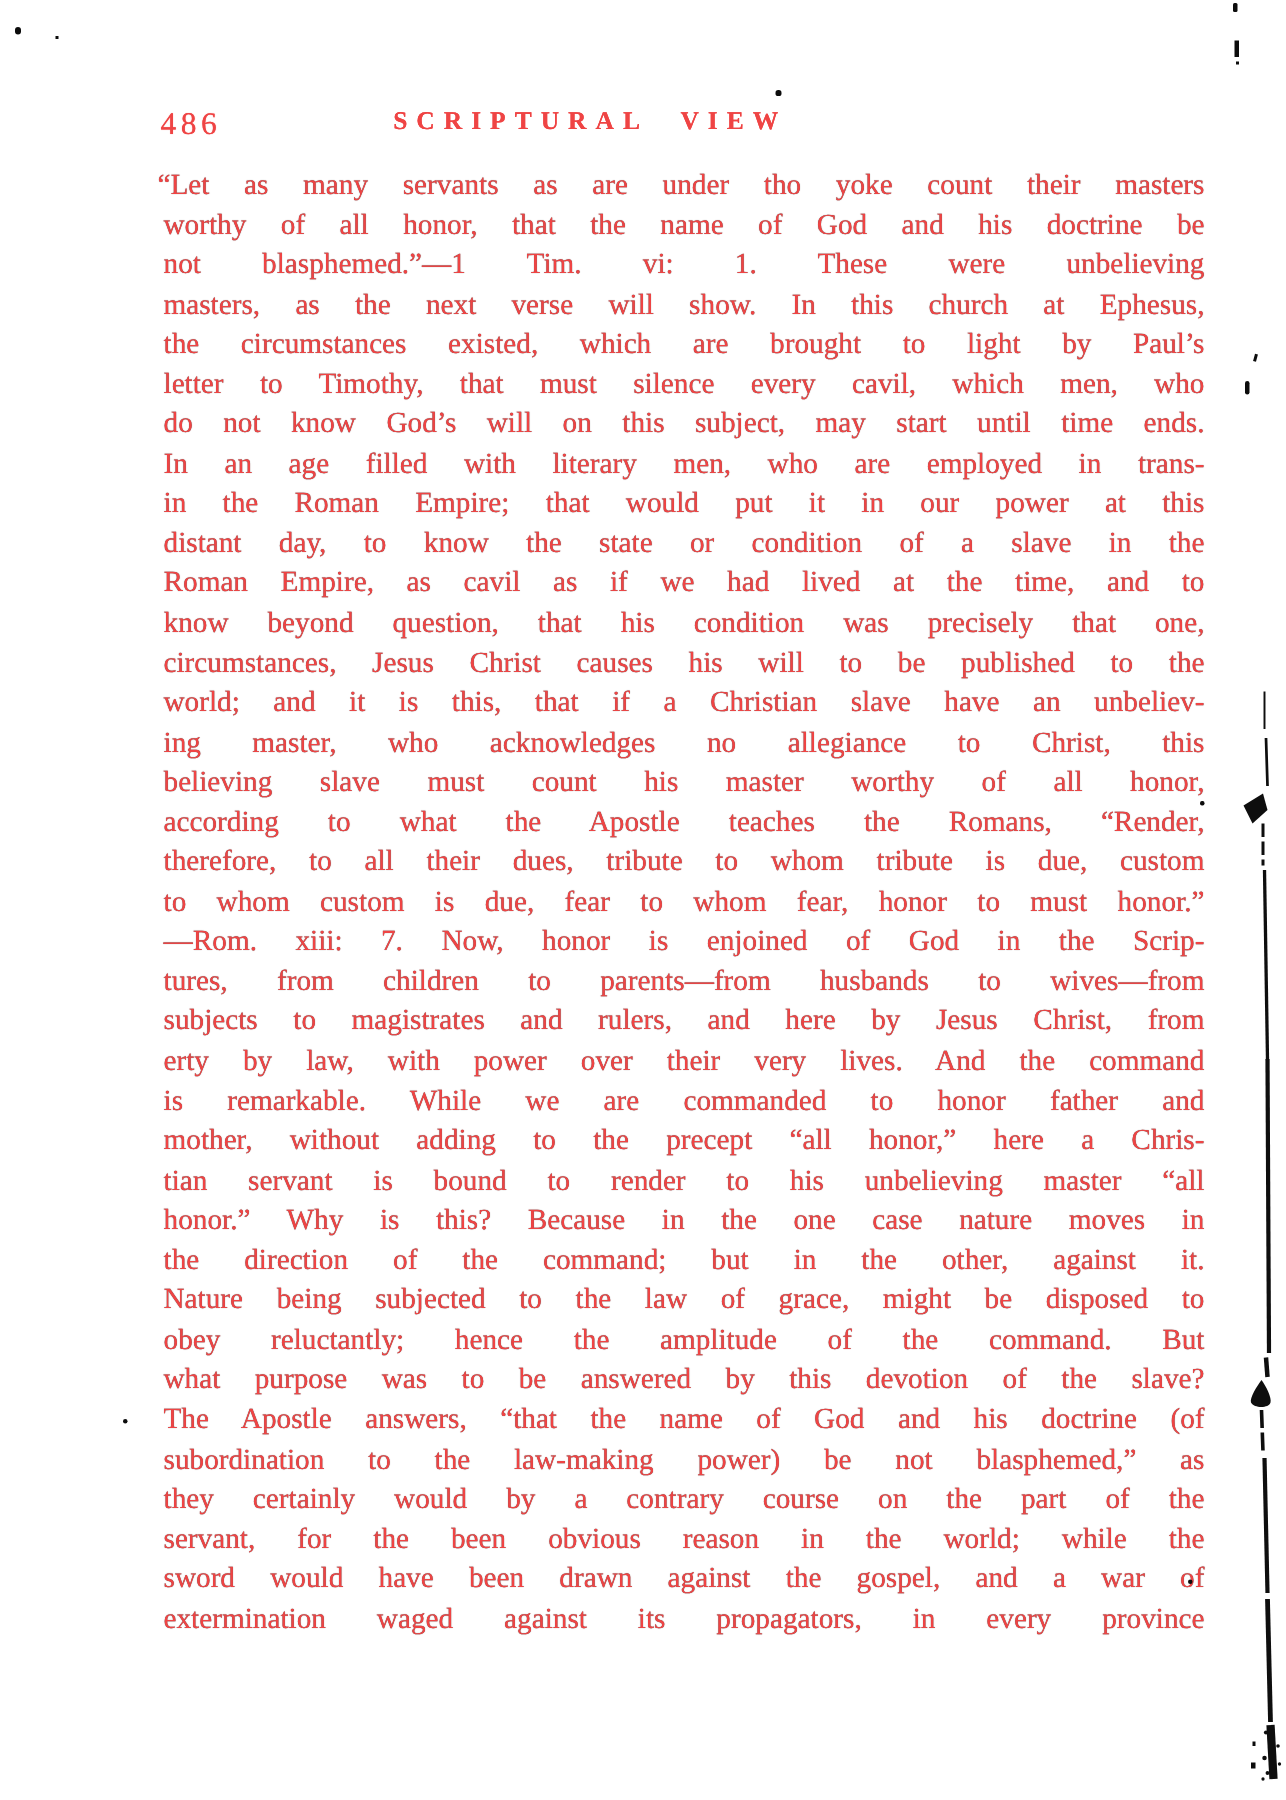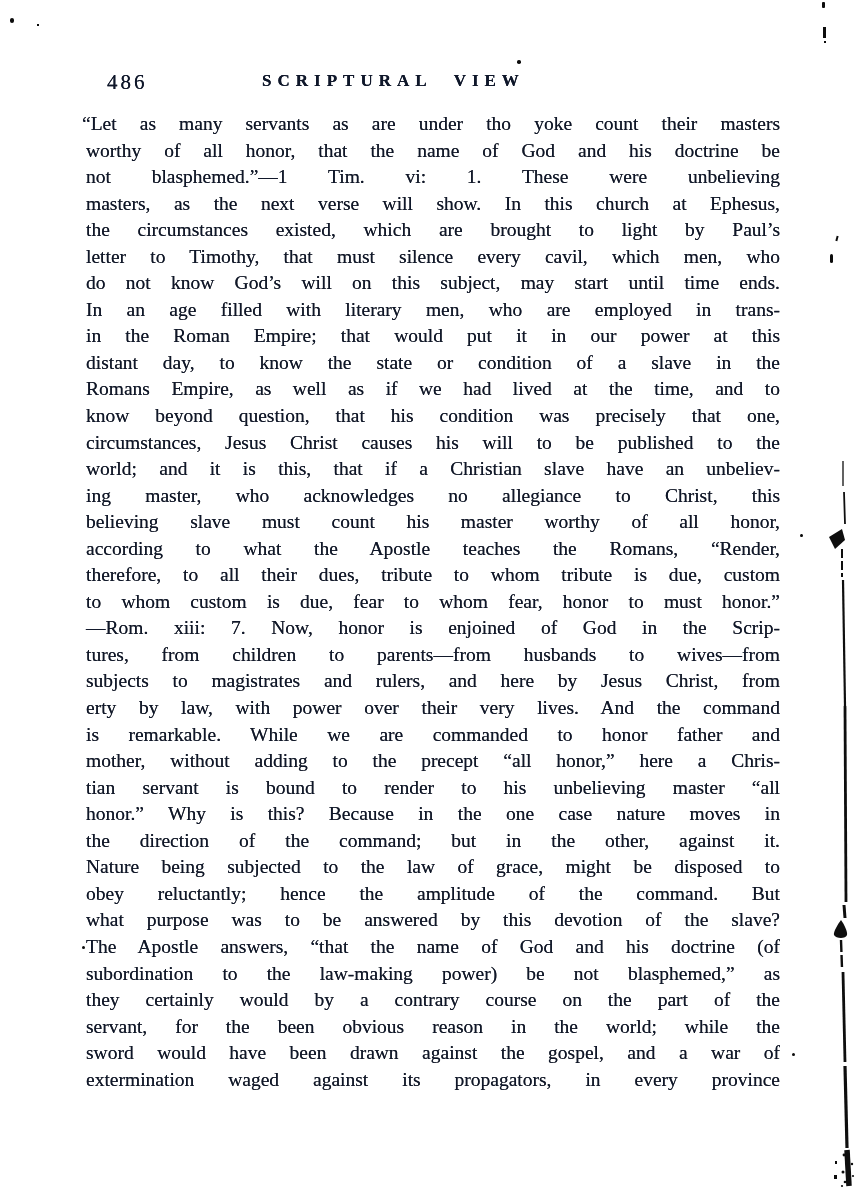--- a/index.html
+++ b/index.html
@@ -9,21 +9,21 @@
     height: 1200px;
     background: #ffffff;
     overflow: hidden;
   }
   .page {
     position: relative;
     width: 857px;
     height: 1200px;
     background: #ffffff;
     font-family: "Liberation Serif", "DejaVu Serif", serif;
-    color: #0f172a;
+    color: #ef4444;
   }
   
   .pagenum {
     position: absolute;
     left: 107px;
     top: 70px;
     font-size: 21px;
     letter-spacing: 3px;
     text-shadow: 0 0 0.5px currentColor;
   }
@@ -35,21 +35,21 @@
     text-align: center;
     font-size: 17px;
     font-weight: bold;
     letter-spacing: 6px;
     word-spacing: 12px;
     text-shadow: 0 0 0.4px currentColor;
   }
   
   .body-text {
     position: absolute;
-    left: 86px;
+    left: 109px;
     top: 111px;
     width: 694px;
   }
   .line {
     height: 26.55px;
     line-height: 26.55px;
     font-size: 19.5px;
     text-align: justify;
     text-align-last: justify;
     white-space: normal;
@@ -81,21 +81,21 @@
       <div class="line">“Let as many servants as are under tho yoke count their masters</div>
       <div class="line">worthy of all honor, that the name of God and his doctrine be</div>
       <div class="line">not blasphemed.”—1 Tim. vi: 1.  These were unbelieving</div>
       <div class="line">masters, as the next verse will show.  In this church at Ephesus,</div>
       <div class="line">the circumstances existed, which are brought to light by Paul’s</div>
       <div class="line">letter to Timothy, that must silence every cavil, which men, who</div>
       <div class="line">do not know God’s will on this subject, may start until time ends.</div>
       <div class="line">In an age filled with literary men, who are employed in trans-</div>
       <div class="line">in the Roman Empire; that would put it in our power at this</div>
       <div class="line">distant day, to know the state or condition of a slave in the</div>
-      <div class="line">Romans Empire, as well as if we had lived at the time, and to</div>
+      <div class="line">Roman Empire, as cavil as if we had lived at the time, and to</div>
       <div class="line">know beyond question, that his condition was precisely that one,</div>
       <div class="line">circumstances, Jesus Christ causes his will to be published to the</div>
       <div class="line">world; and it is this, that if a Christian slave have an unbeliev-</div>
       <div class="line">ing master, who acknowledges no allegiance to Christ, this</div>
       <div class="line">believing slave must count his master worthy of all honor,</div>
       <div class="line">according to what the Apostle teaches the Romans, “Render,</div>
       <div class="line">therefore, to all their dues, tribute to whom tribute is due, custom</div>
       <div class="line">to whom custom is due, fear to whom fear, honor to must honor.”</div>
       <div class="line">—Rom. xiii: 7.  Now, honor is enjoined of God in the Scrip-</div>
       <div class="line">tures, from children to parents—from husbands to wives—from</div>

